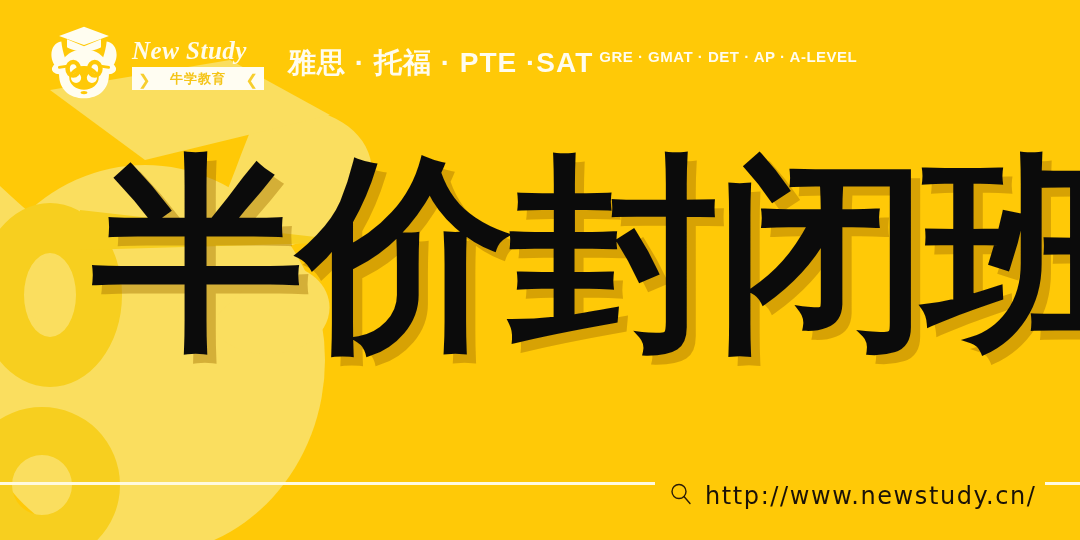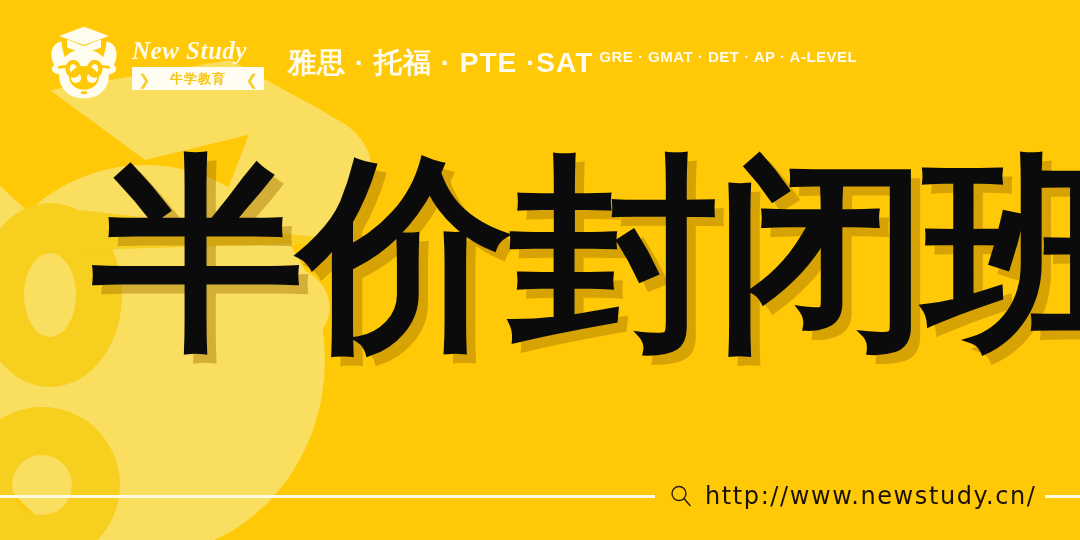--- a/index.html
+++ b/index.html
@@ -136,21 +136,20 @@
     transform-origin:left center;
   }
 
   
   .footer {
     position:absolute;
     left:0;
     top:482px;
     width:1080px;
     display:flex;
-    align-items:center;
   }
   .rule-left  { height:3px; background:#FFFAE0; flex:0 0 655px; }
   .rule-right { height:3px; background:#FFFAE0; flex:1; margin-left:8px; }
   .search-icon { margin:0 12px 0 14px; width:24px; height:24px; flex:0 0 auto; }
   .search-icon svg { width:100%; height:100%; display:block; }
   .url-text {
     font-size:24px;
     color:#1A1208;
     letter-spacing:1.6px;
     white-space:nowrap;

